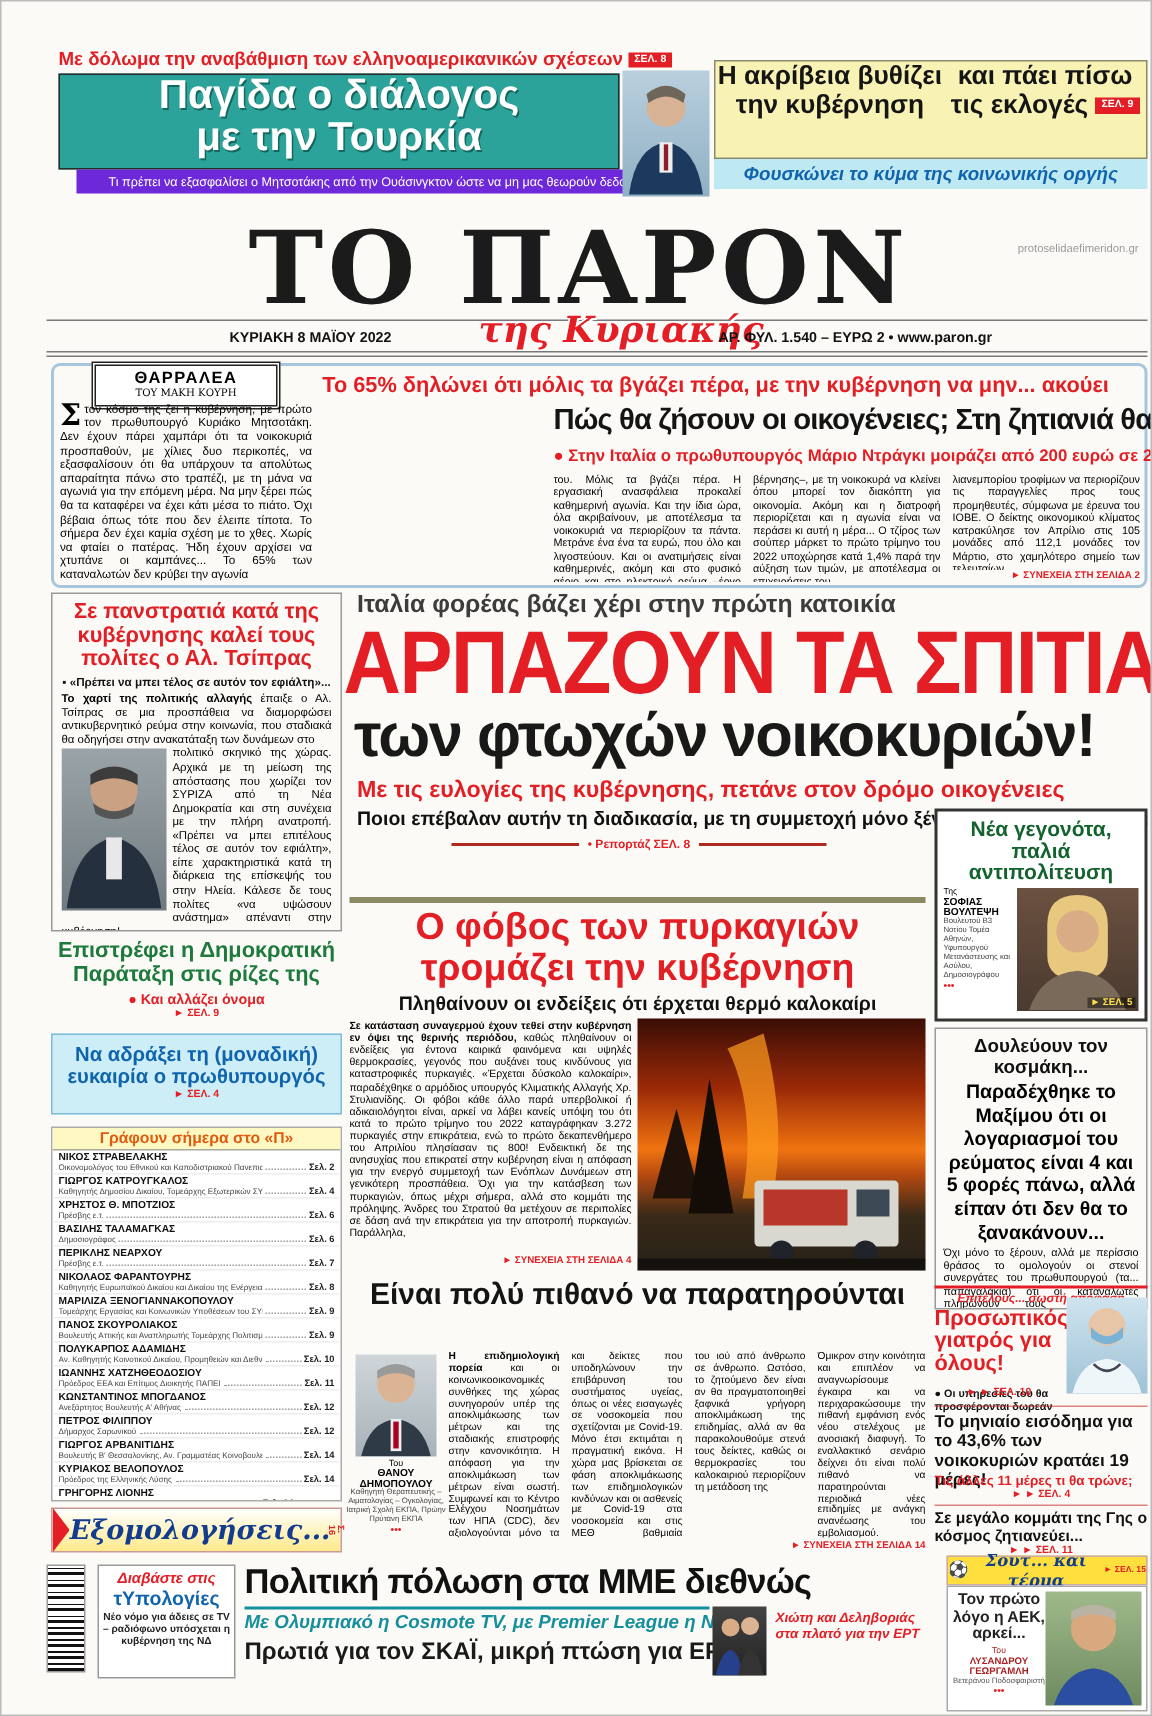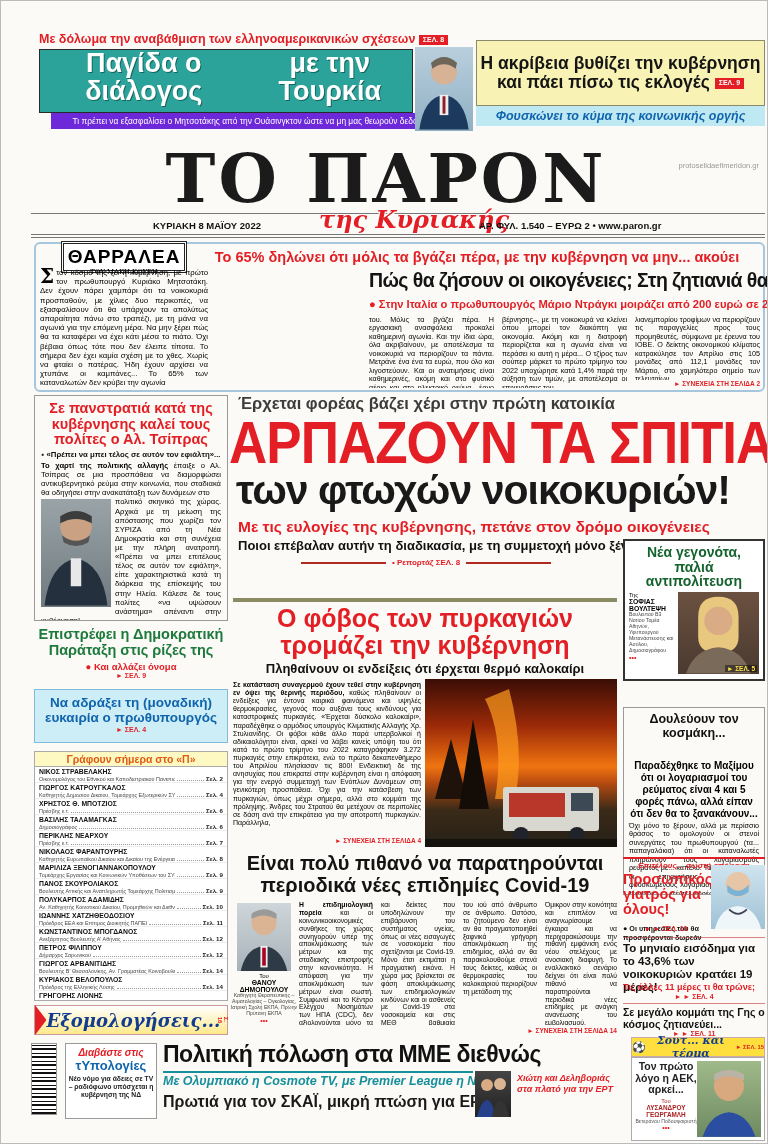--- a/index.html
+++ b/index.html
@@ -35,65 +35,65 @@
 </style>
 </head>
 <body>
 
 <div id="page">
 
   <div class="abs b red" style="left:38px;top:31px;width:440px;font-size:12.5px">
     <span>Με δόλωμα την αναβάθμιση των ελληνοαμερικανικών σχέσεων</span>
     <span class="ptag">ΣΕΛ. 8</span>
   </div>
-  <div class="abs" style="left:38px;top:48px;width:374px;height:64px;background:var(--teal);border:1px solid #2a2a2a;display:flex;flex-direction:row;">
+  <div class="abs" style="left:38px;top:48px;width:374px;height:64px;background:var(--teal);border:1px solid #2a2a2a;display:flex;flex-direction:column;">
     <div class="b c" style="color:#fff;font-size:27px;line-height:1.02;text-shadow:1px 1px 0 #14665f">Παγίδα ο διάλογος</div>
     <div class="b c" style="color:#fff;font-size:27px;line-height:1.02;text-shadow:1px 1px 0 #14665f">με την Τουρκία</div>
   </div>
   <div class="abs c" style="left:50px;top:112px;width:414px;height:16px;background:#6d28d9;color:#fff;font-size:8.4px;line-height:16px">Τι πρέπει να εξασφαλίσει ο Μητσοτάκης από την Ουάσινγκτον ώστε να μη μας θεωρούν δεδομένους</div>
   <div class="photo" style="left:414px;top:46px;width:58px;height:84px;background:linear-gradient(180deg,#b9cfdd,#8fb0c4)">
     <svg viewBox="0 0 40 56">
         <circle cx="20" cy="16" r="9" fill="#d8b294"></circle>
         <path d="M3 56 Q6 34 20 32 Q34 34 37 56 Z" fill="#1c3a5e"></path>
         <rect x="17" y="32" width="6" height="14" fill="#eee"></rect>
         <rect x="19" y="33" width="2" height="12" fill="#8c1f28"></rect>
         <path d="M11 10 Q20 2 29 10 L28 14 Q20 8 12 14 Z" fill="#6e6658"></path>
       </svg>
   </div>
 
-  <div class="abs" style="left:475px;top:39px;width:289px;height:66px;background:var(--paleyellow);border:1px solid #8a8a6a;display:flex;flex-direction:column;justify-content:center">
+  <div class="abs" style="left:475px;top:39px;width:289px;height:66px;background:var(--paleyellow);border:1px solid #8a8a6a;display:flex;flex-direction:row;justify-content:center">
     <div class="b c" style="color:#151515;font-size:17.5px;line-height:1.1">Η ακρίβεια βυθίζει την κυβέρνηση</div>
     <div class="b c" style="color:#151515;font-size:17.5px;line-height:1.1"><span>και πάει πίσω τις εκλογές</span> <span class="ptag">ΣΕΛ. 9</span></div>
   </div>
   <div class="abs c b i" style="left:475px;top:105px;width:289px;height:20px;background:var(--cyanstrip);color:var(--blue);font-size:12.5px;line-height:20px">Φουσκώνει το κύμα της κοινωνικής οργής</div>
 
   <div class="abs" style="right:8px;top:160px;font-size:7.5px;color:#9a9a9a">protoselidaefimeridon.gr</div>
   <div class="abs c serif" style="left:120px;top:138px;width:530px;font-size:67px;font-weight:900;letter-spacing:3px;color:var(--ink)">ΤΟ ΠΑΡΟΝ</div>
   <div class="rule" style="left:30px;top:212px;width:734px;height:1px;background:#777"></div>
   <div class="abs b" style="left:152px;top:219px;font-size:9.5px;color:#111">ΚΥΡΙΑΚΗ 8 ΜΑΪΟΥ 2022</div>
   <div class="abs b i serif" style="left:318px;top:204px;font-size:24px;color:var(--red);text-shadow:1px 1px 0 #fff,-1px -1px 0 #fff">της Κυριακής</div>
   <div class="abs b" style="left:478px;top:219px;font-size:9.5px;color:#111">ΑΡ. ΦΥΛ. 1.540  –  ΕΥΡΩ 2 • www.paron.gr</div>
   <div class="rule" style="left:30px;top:233px;width:734px;height:1px;background:#777"></div>
   <div class="rule" style="left:30px;top:236px;width:734px;height:1px;background:#777"></div>
 
   <div class="abs" style="left:33px;top:241px;width:731px;height:150px;border:2px solid #a6c6de;border-radius:6px"></div>
   <div class="abs c" style="left:60px;top:240px;width:126px;height:32px;background:#fff;border:3px double #222;padding-top:2px">
-    <div class="b" style="font-size:19px;letter-spacing:1px">ΘΑΡΡΑΛΕΑ</div>
+    <div class="b" style="font-size:11px;letter-spacing:1px">ΘΑΡΡΑΛΕΑ</div>
     <div class="serif" style="font-size:6.8px">ΤΟΥ ΜΑΚΗ ΚΟΥΡΗ</div>
   </div>
   <div class="abs b c red" style="left:196px;top:248px;width:560px;font-size:14.5px">Το 65% δηλώνει ότι μόλις τα βγάζει πέρα, με την κυβέρνηση να μην... ακούει</div>
   <div class="abs b" style="left:368px;top:268px;width:392px;font-size:19.5px;letter-spacing:-0.6px;white-space:nowrap;color:#141414">Πώς θα ζήσουν οι οικογένειες; Στη ζητιανιά θα βγουν;</div>
   <div class="abs b red" style="left:368px;top:297px;width:394px;font-size:11.2px;white-space:nowrap">● Στην Ιταλία ο πρωθυπουργός Μάριο Ντράγκι μοιράζει από 200 ευρώ σε 28 εκατομμύρια πολίτες</div>
   <p class="abs j dropcap" style="left:39px;top:267px;width:168px;height:119px;font-size:7.8px;line-height:1.18;overflow:hidden">Στον κόσμο της ζει η κυβέρνηση, με πρώτο τον πρωθυπουργό Κυριάκο Μητσοτάκη. Δεν έχουν πάρει χαμπάρι ότι τα νοικοκυριά προσπαθούν, με χίλιες δυο περικοπές, να εξασφαλίσουν ότι θα υπάρχουν τα απολύτως απαραίτητα πάνω στο τραπέζι, με τη μάνα να αγωνιά για την επόμενη μέρα. Να μην ξέρει πώς θα τα καταφέρει να έχει κάτι μέσα το πιάτο. Όχι βέβαια όπως τότε που δεν έλειπε τίποτα. Το σήμερα δεν έχει καμία σχέση με το χθες. Χωρίς να φταίει ο πατέρας. Ήδη έχουν αρχίσει να χτυπάνε οι καμπάνες... Το 65% των καταναλωτών δεν κρύβει την αγωνία</p>
   <p class="abs j" style="left:368px;top:315px;width:125px;height:72px;font-size:7.2px;line-height:1.18;overflow:hidden">του. Μόλις τα βγάζει πέρα. Η εργασιακή ανασφάλεια προκαλεί καθημερινή αγωνία. Και την ίδια ώρα, όλα ακριβαίνουν, με αποτέλεσμα τα νοικοκυριά να περιορίζουν τα πάντα. Μετράνε ένα ένα τα ευρώ, που όλο και λιγοστεύουν. Και οι ανατιμήσεις είναι καθημερινές, ακόμη και στο φυσικό αέριο και στο ηλεκτρικό ρεύμα –έργο και αυτό της κυ-</p>
   <p class="abs j" style="left:501px;top:315px;width:125px;height:72px;font-size:7.2px;line-height:1.18;overflow:hidden">βέρνησης–, με τη νοικοκυρά να κλείνει όπου μπορεί τον διακόπτη για οικονομία. Ακόμη και η διατροφή περιορίζεται και η αγωνία είναι να περάσει κι αυτή η μέρα... Ο τζίρος των σούπερ μάρκετ το πρώτο τρίμηνο του 2022 υποχώρησε κατά 1,4% παρά την αύξηση των τιμών, με αποτέλεσμα οι επιχειρήσεις του</p>
   <p class="abs j" style="left:634px;top:315px;width:125px;height:64px;font-size:7.2px;line-height:1.18;overflow:hidden">λιανεμπορίου τροφίμων να περιορίζουν τις παραγγελίες προς τους προμηθευτές, σύμφωνα με έρευνα του ΙΟΒΕ. Ο δείκτης οικονομικού κλίματος κατρακύλησε τον Απρίλιο στις 105 μονάδες από 112,1 μονάδες τον Μάρτιο, στο χαμηλότερο σημείο των τελευταίων</p>
   <div class="abs cont" style="left:604px;top:379px;width:155px">ΣΥΝΕΧΕΙΑ ΣΤΗ ΣΕΛΙΔΑ 2</div>
 
-  <div class="abs b" style="left:237px;top:393px;font-size:16.5px;color:#3c3c3c">Έρχεται φορέας βάζει χέρι στην πρώτη κατοικία</div>
+  <div class="abs b" style="left:237px;top:393px;font-size:16.5px;color:#3c3c3c">Ιταλία φορέας βάζει χέρι στην πρώτη κατοικία</div>
   <div class="abs b" style="left:228px;top:407px;width:540px;font-size:53px;letter-spacing:-1px;color:var(--red);white-space:nowrap;transform:scaleY(1.12);transform-origin:top left">ΑΡΠΑΖΟΥΝ ΤΑ ΣΠΙΤΙΑ</div>
   <div class="abs b" style="left:235px;top:466px;width:534px;font-size:41px;letter-spacing:-1px;color:#191919;white-space:nowrap">των φτωχών νοικοκυριών!</div>
   <div class="abs b red" style="left:237px;top:517px;font-size:15.5px">Με τις ευλογίες της κυβέρνησης, πετάνε στον δρόμο οικογένειες</div>
   <div class="abs b" style="left:237px;top:537px;font-size:13px;color:#111">Ποιοι επέβαλαν αυτήν τη διαδικασία, με τη συμμετοχή μόνο ξένων τραπεζών ή funds;</div>
   <div class="abs" style="left:300px;top:557px;width:250px;display:flex;align-items:center">
     <div style="flex:1;height:2px;background:#b02a20"></div>
     <div class="b red c" style="font-size:8px;padding:0 6px">• Ρεπορτάζ ΣΕΛ. 8</div>
     <div style="flex:1;height:2px;background:#b02a20"></div>
   </div>
 
@@ -310,23 +310,23 @@
         <svg viewBox="0 0 40 40">
             <path d="M10 12 Q10 2 20 2 Q30 2 30 12 L30 22 Q30 30 20 30 Q10 30 10 22 Z" fill="#e8c87e"></path>
             <circle cx="20" cy="14" r="7" fill="#d9ac85"></circle>
             <path d="M4 40 Q8 28 20 27 Q32 28 36 40 Z" fill="#7a6a5a"></path>
           </svg>
         <div class="b" style="position:absolute;right:2px;bottom:2px;color:#ffe24a;font-size:6.5px;background:rgba(0,0,0,.45);padding:0 2px">► ΣΕΛ. 5</div>
       </div>
     </div>
   </div>
 
-  <div class="abs" style="left:622px;top:706px;width:142px;height:188px;border:1px solid #999;padding:4px 5px;overflow:hidden">
+  <div class="abs" style="left:622px;top:684px;width:142px;height:188px;border:1px solid #999;padding:4px 5px;overflow:hidden">
     <div class="b c" style="font-size:12.5px;color:#111">Δουλεύουν τον κοσμάκη...</div>
-    <p class="b c" style="font-size:10px;line-height:1.2;margin-top:20px">Παραδέχθηκε το Μαξίμου ότι οι λογαριασμοί του ρεύματος είναι 4 και 5 φορές πάνω, αλλά είπαν ότι δεν θα το ξανακάνουν...</p>
+    <p class="b c" style="font-size:13px;line-height:1.2;margin-top:2px">Παραδέχθηκε το Μαξίμου ότι οι λογαριασμοί του ρεύματος είναι 4 και 5 φορές πάνω, αλλά είπαν ότι δεν θα το ξανακάνουν...</p>
     <p class="j" style="font-size:7.2px;line-height:1.18;margin-top:2px">Όχι μόνο το ξέρουν, αλλά με περίσσιο θράσος το ομολογούν οι στενοί συνεργάτες του πρωθυπουργού (τα... παπαγαλάκια) ότι οι καταναλωτές πληρώνουν τους λογαριασμούς ρεύματος με... καπέλο. Τα νοικοκυριά και οι επιχειρήσεις πληρώνουν φουσκωμένους λογαριασμούς, μέχρι και τέσσερις – πέντε φορές πάνω! Πολύ αργά το πήραν χαμπάρι, όταν άρχισαν να φωνάζουν οι καταναλωτές, με την ακρίβεια να τρώει το μηνιαίο εισόδημα,</p>
 
   </div>
 
   <div class="rule" style="left:622px;top:856px;width:142px;height:2px;background:var(--red)"></div>
   <div class="abs b c red i" style="left:622px;top:860px;width:142px;font-size:8px">Επιτέλους... σωστή απόφαση</div>
   <div class="abs b" style="left:622px;top:871px;width:86px;font-size:14.5px;line-height:1.05;color:var(--red)">Προσωπικός γιατρός για όλους!</div>
   <div class="photo" style="left:710px;top:864px;width:54px;height:64px;background:linear-gradient(180deg,#cfe4ef,#9fc2d6)">
     <svg viewBox="0 0 30 36">
         <circle cx="15" cy="11" r="7" fill="#e7c6a8"></circle>
@@ -340,21 +340,20 @@
   <div class="divline" style="left:622px;top:936px;width:142px"></div>
   <div class="abs b" style="left:622px;top:941px;width:142px;font-size:11.5px;line-height:1.12;color:#111">Το μηνιαίο εισόδημα για το 43,6% των νοικοκυριών κρατάει 19 μέρες!</div>
   <div class="abs b red" style="left:622px;top:981px;width:142px;font-size:9px">Τις άλλες 11 μέρες τι θα τρώνε;</div>
   <div class="abs pglink c" style="left:622px;top:992px;width:142px">► ΣΕΛ. 4</div>
   <div class="divline" style="left:622px;top:1002px;width:142px"></div>
   <div class="abs b" style="left:622px;top:1006px;width:142px;font-size:10.5px;line-height:1.12;color:#111">Σε μεγάλο κομμάτι της Γης ο κόσμος ζητιανεύει...</div>
   <div class="abs pglink c" style="left:622px;top:1029px;width:142px">► ΣΕΛ. 11</div>
 
   <div class="abs b c" style="left:232px;top:852px;width:384px;font-size:20px;line-height:1.08;color:#141414">
     <span>Είναι πολύ πιθανό να παρατηρούνται</span><br>
-    <span>περιοδικά νέες επιδημίες Covid-19</span>
   </div>
   <div class="photo" style="left:236px;top:902px;width:54px;height:68px;background:linear-gradient(180deg,#cfd6da,#a7b2b8)">
     <svg viewBox="0 0 30 38">
         <circle cx="15" cy="11" r="7" fill="#dbb494"></circle>
         <path d="M8 6 Q15 1 22 6 L22 9 Q15 5 8 9 Z" fill="#9a9a98"></path>
         <path d="M2 38 Q5 25 15 24 Q25 25 28 38 Z" fill="#2e3a46"></path>
         <rect x="13" y="24" width="4" height="12" fill="#eee"></rect>
         <rect x="14" y="25" width="2" height="10" fill="#a02"></rect>
       </svg>
   </div>

